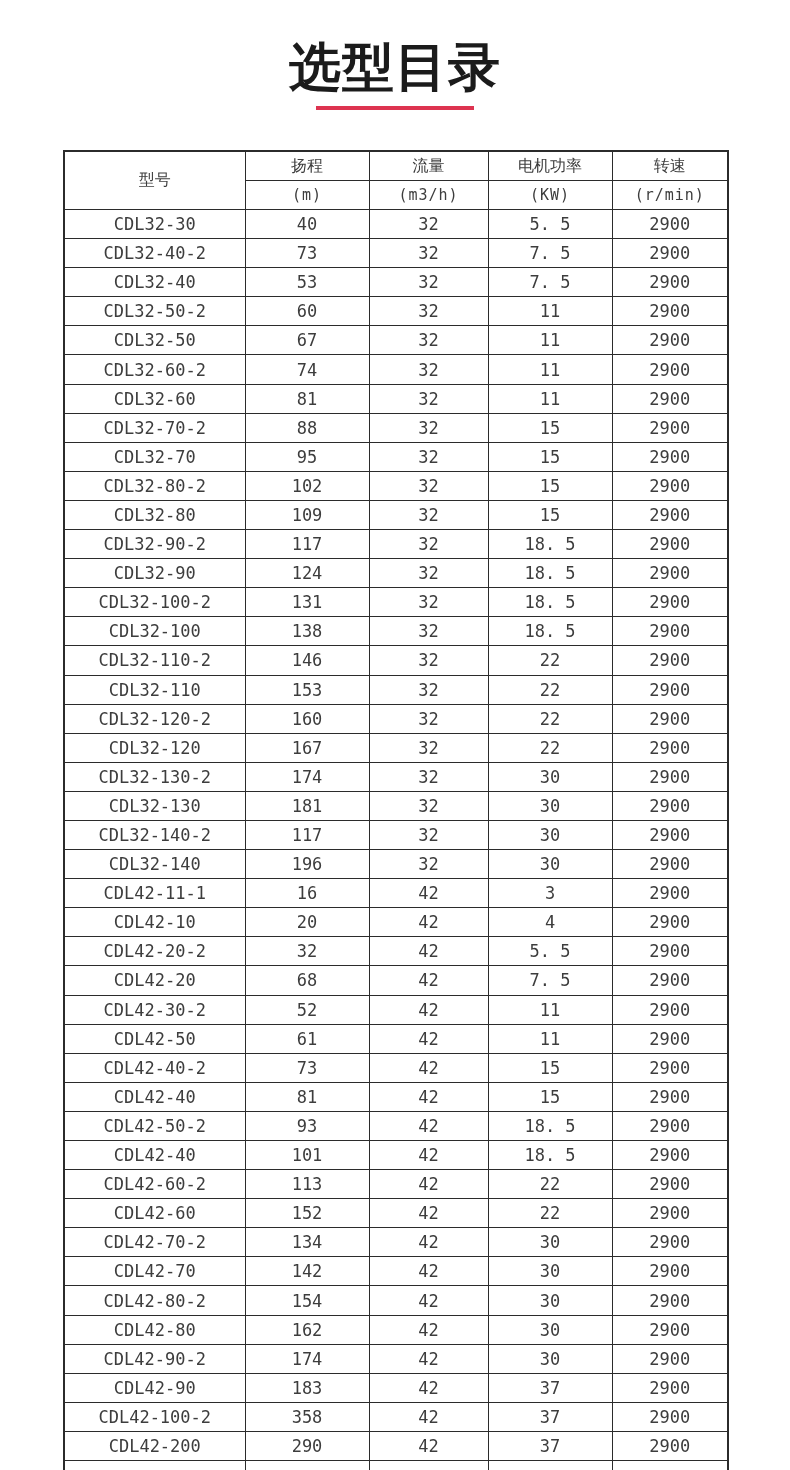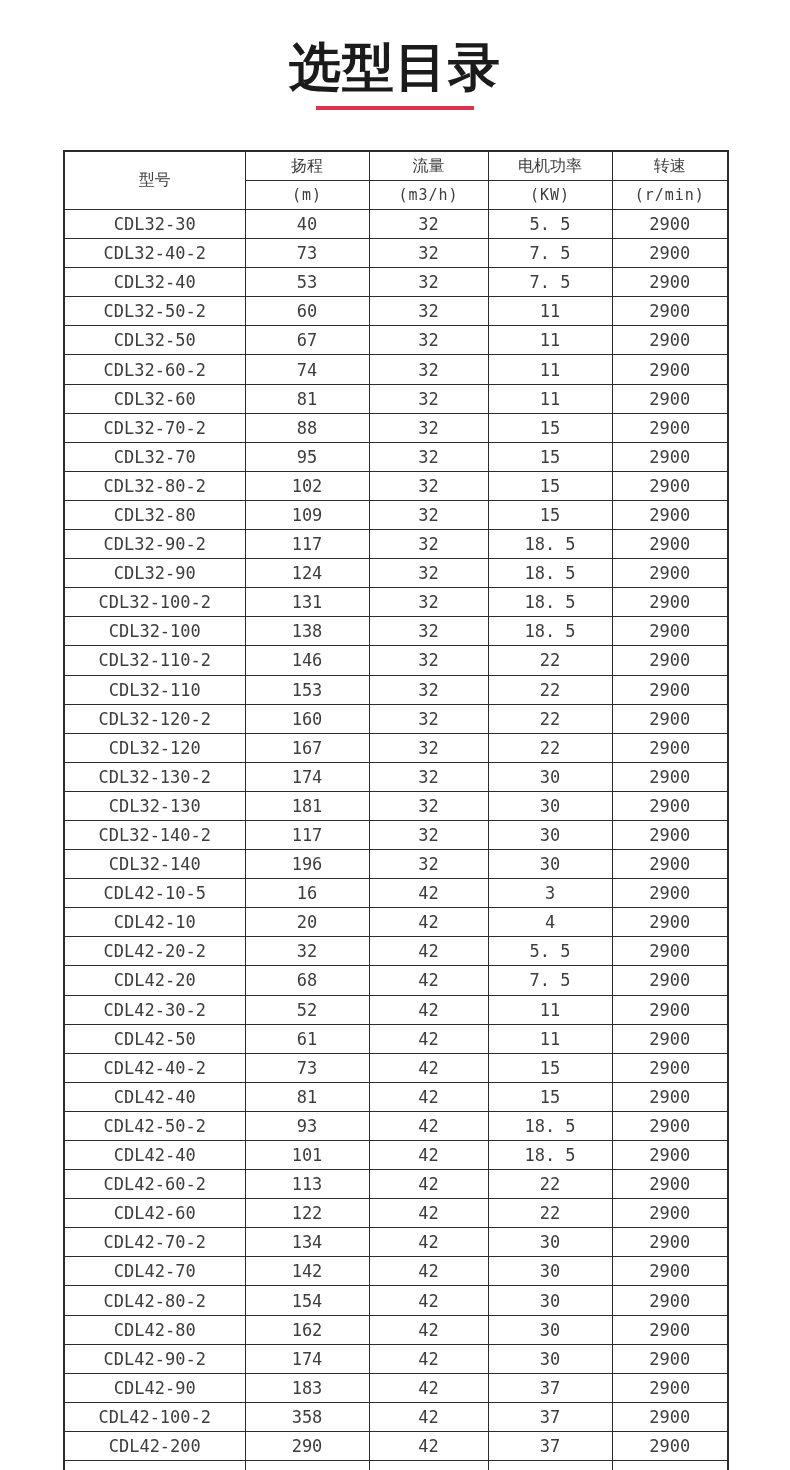--- a/index.html
+++ b/index.html
@@ -255,21 +255,21 @@
           <td>2900</td>
         </tr>
         <tr>
           <td>CDL32-140</td>
           <td>196</td>
           <td>32</td>
           <td>30</td>
           <td>2900</td>
         </tr>
         <tr>
-          <td>CDL42-10-5</td>
+          <td>CDL42-11-1</td>
           <td>16</td>
           <td>42</td>
           <td>3</td>
           <td>2900</td>
         </tr>
         <tr>
           <td>CDL42-10</td>
           <td>20</td>
           <td>42</td>
           <td>4</td>
@@ -333,21 +333,21 @@
         </tr>
         <tr>
           <td>CDL42-60-2</td>
           <td>113</td>
           <td>42</td>
           <td>22</td>
           <td>2900</td>
         </tr>
         <tr>
           <td>CDL42-60</td>
-          <td>122</td>
+          <td>152</td>
           <td>42</td>
           <td>22</td>
           <td>2900</td>
         </tr>
         <tr>
           <td>CDL42-70-2</td>
           <td>134</td>
           <td>42</td>
           <td>30</td>
           <td>2900</td>

